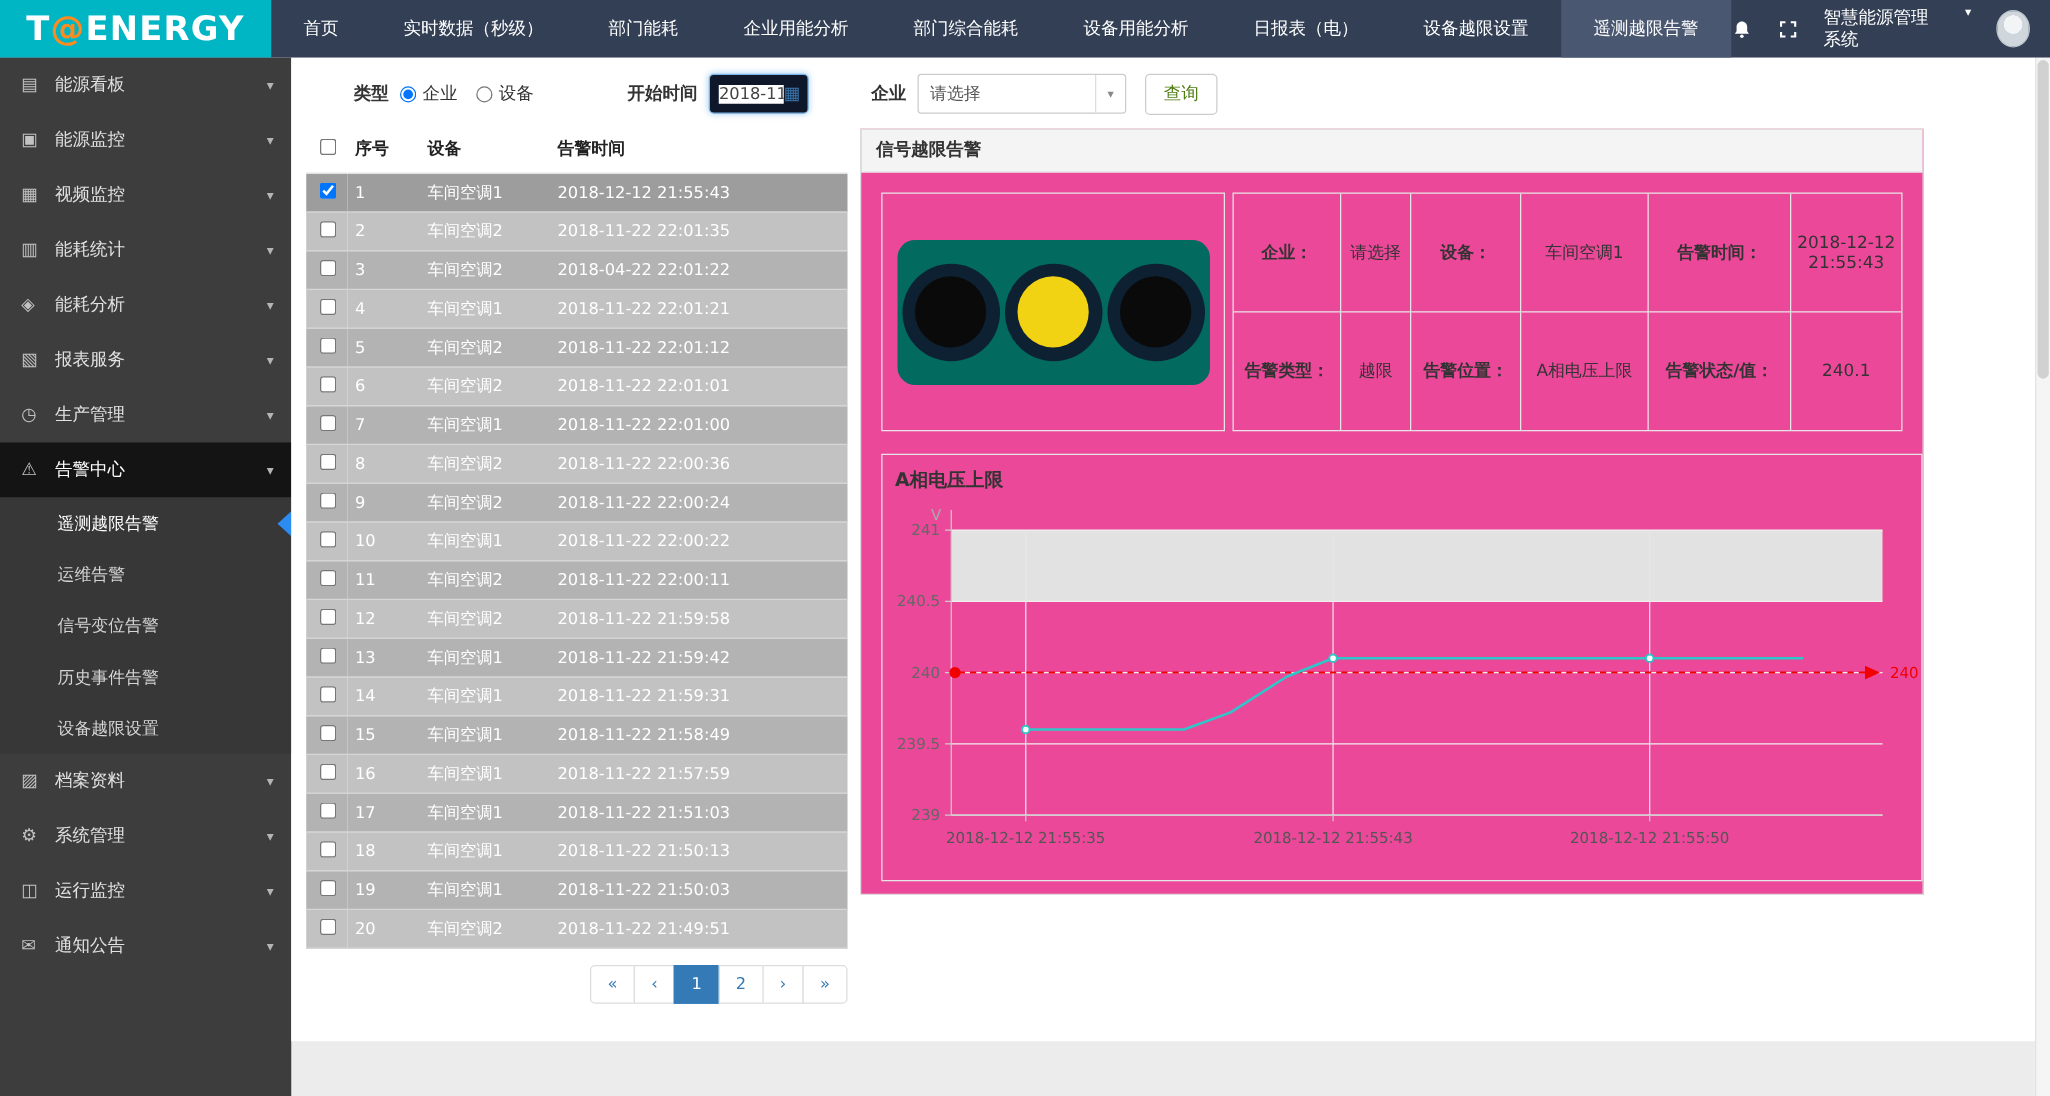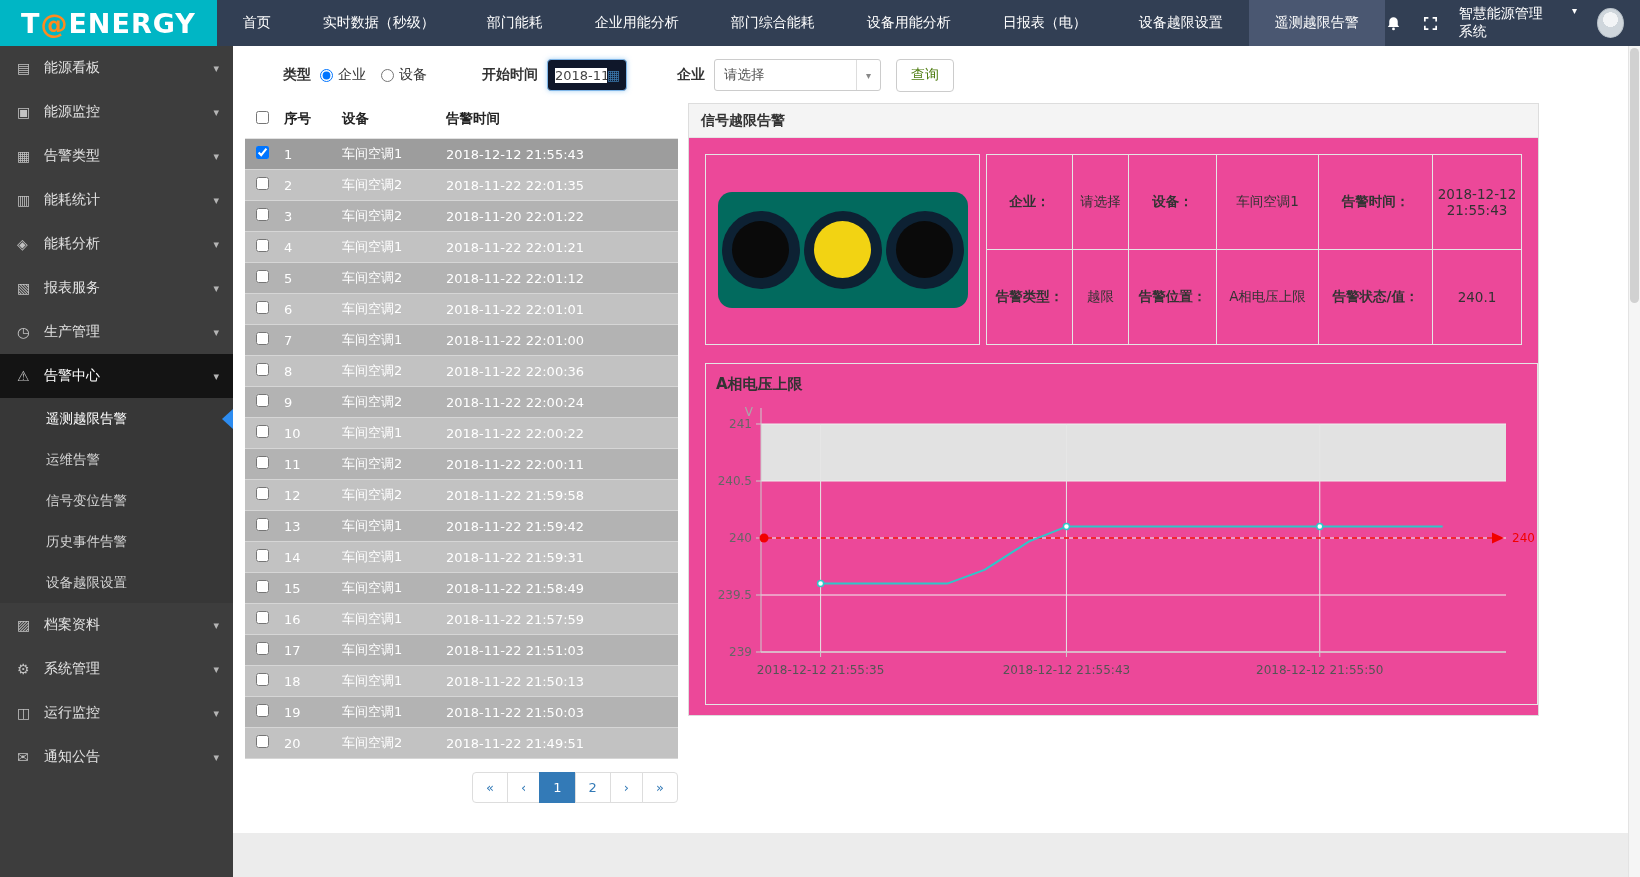--- a/index.html
+++ b/index.html
@@ -29,21 +29,21 @@
   .sub-item.active { color:#fff; }
   .sub-item.active::after { content:""; position:absolute; right:0; top:50%; transform:translateY(-50%);
       border-top:10px solid transparent; border-bottom:10px solid transparent; border-right:11px solid #2d8cf0; }
 
   
   .content { position:absolute; left:233px; top:46px; width:1395px; height:787px; background:#fff; }
 
   .filterbar { position:absolute; left:50px; top:12px; height:34px; display:flex; align-items:center; font-size:14px; color:#333; }
   .flabel { font-weight:bold; margin-right:9px; white-space:nowrap; }
   .radio-wrap { display:flex; align-items:center; gap:5px; margin-right:15px; font-size:14px; cursor:pointer; }
-  .gap1 { margin-left:40px; } .gap2 { margin-left:50px; }
+  .gap1 { margin-left:60px; } .gap2 { margin-left:50px; }
   .date-input { width:80px; height:32px; border:1px solid #7fb6e8; border-radius:4px; box-shadow:0 0 5px rgba(102,175,233,.55); display:flex; align-items:center; padding:0 5px 0 7px; background:#0f172a; }
   .date-input input { width:52px; border:none; outline:none; font-size:13px; color:#444; font-family:inherit; }
   .cal-icon { color:#3a77ad; font-size:14px; cursor:pointer; }
   .select { width:167px; height:32px; border:1px solid #ccc; border-radius:3px; display:flex; align-items:center; background:#fff; cursor:pointer; }
   .sel-text { flex:1; padding-left:9px; font-size:13.5px; color:#555; }
   .sel-caret { width:24px; align-self:stretch; display:flex; align-items:center; justify-content:center; border-left:1px solid #ddd; color:#888; font-size:10px; }
   .query-btn { margin-left:15px; height:33px; padding:0 14px; background:#fff; border:1px solid #ccc; border-radius:4px; font-size:14px; color:#4d7c0f; cursor:pointer; font-family:inherit; }
 
   
   .table-panel { position:absolute; left:12px; top:54px; width:433px; }
@@ -134,21 +134,21 @@
       <span>能源看板</span>
       <span class="chev">▾</span>
     </div>
     <div class="menu-item">
       <span class="mi-icon">▣</span>
       <span>能源监控</span>
       <span class="chev">▾</span>
     </div>
     <div class="menu-item">
       <span class="mi-icon">▦</span>
-      <span>告警类型</span>
+      <span>视频监控</span>
       <span class="chev">▾</span>
     </div>
     <div class="menu-item">
       <span class="mi-icon">▥</span>
       <span>能耗统计</span>
       <span class="chev">▾</span>
     </div>
     <div class="menu-item">
       <span class="mi-icon">◈</span>
       <span>能耗分析</span>
@@ -245,21 +245,21 @@
           <tr class="row-even">
             <td class="cb"><input type="checkbox" style=""></td>
             <td>2</td>
             <td>车间空调2</td>
             <td>2018-11-22 22:01:35</td>
           </tr>
           <tr class="row-odd">
             <td class="cb"><input type="checkbox" style=""></td>
             <td>3</td>
             <td>车间空调2</td>
-            <td>2018-11-20 22:01:22</td>
+            <td>2018-04-22 22:01:22</td>
           </tr>
           <tr class="row-even">
             <td class="cb"><input type="checkbox" style=""></td>
             <td>4</td>
             <td>车间空调1</td>
             <td>2018-11-22 22:01:21</td>
           </tr>
           <tr class="row-odd">
             <td class="cb"><input type="checkbox" style=""></td>
             <td>5</td>

